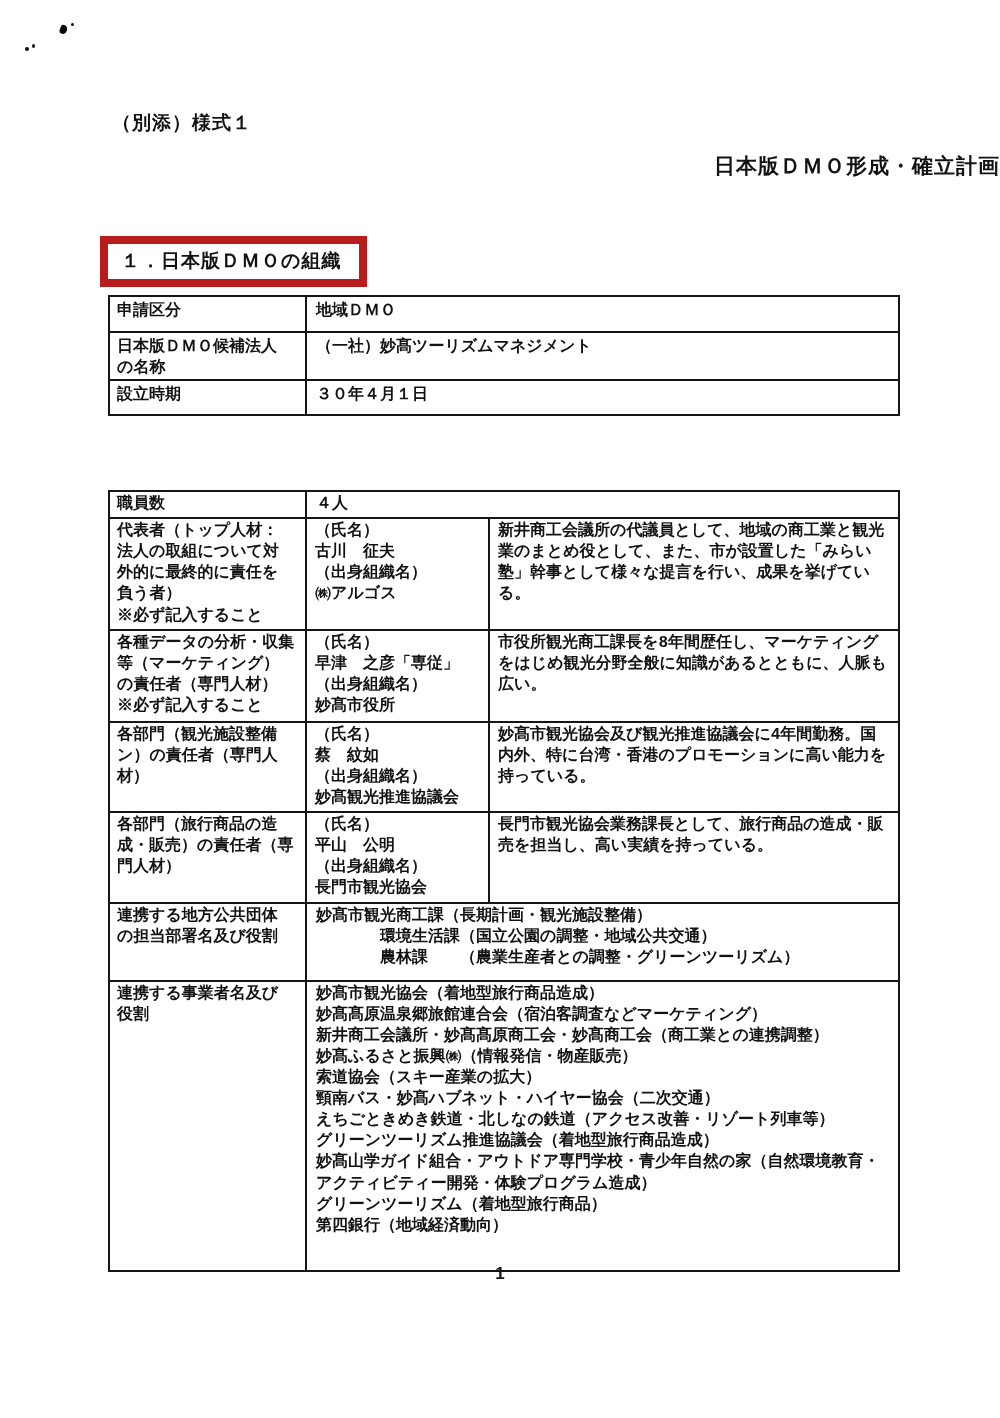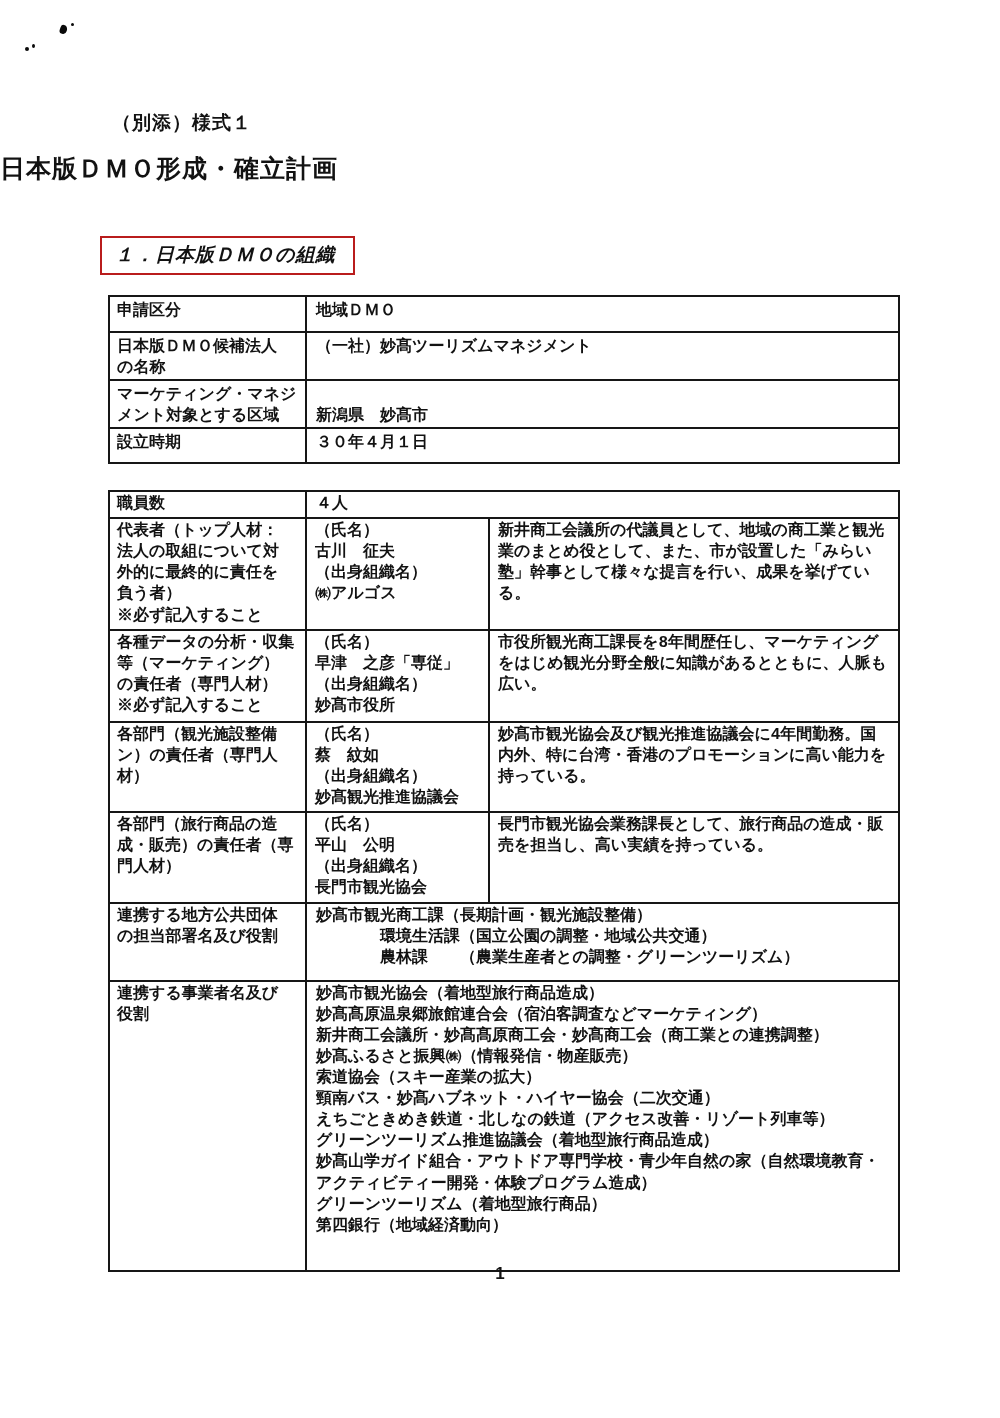--- a/index.html
+++ b/index.html
@@ -15,33 +15,32 @@
   .corner-note {
     position: absolute;
     left: 112px; top: 110px;
     font-size: 19px;
     letter-spacing: 1px;
   }
   .doc-title {
     position: absolute;
     left: 0; top: 152px;
     width: 1000px;
-    text-align: left;
-    font-size: 25px;
+    text-align: right;
+    font-size: 21px;
     letter-spacing: 1px;
   }
   .section-header {
     position: absolute;
     left: 100px; top: 236px;
-    border: 2px solid #b91c1c;
+    border: 8px solid #b91c1c;
     padding: 4px 18px 5px 13px;
     font-size: 19px;
     letter-spacing: 1px;
     background: #fff;
-    font-style: italic;
   }
   table.doc-table {
     position: absolute;
     border-collapse: collapse;
     table-layout: fixed;
     background: #fff;
   }
   #table-top  { left: 108px; top: 295px; width: 790px; }
   #table-main { left: 108px; top: 490px; width: 790px; font-family: Liberation Mono, monospace; }
   td {
@@ -96,25 +95,20 @@
     </colgroup>
   <tbody>
       <tr style="height:36px">
     <td class="label-cell">申請区分</td>
     <td class="value-cell">地域ＤＭＯ</td>
   </tr>
   <tr style="height:47px">
     <td class="label-cell">日本版ＤＭＯ候補法人
 の名称</td>
     <td class="value-cell">（一社）妙髙ツーリズムマネジメント</td>
-  </tr>
-  <tr style="height:41px">
-    <td class="label-cell">マーケティング・マネジ
-メント対象とする区域</td>
-    <td class="value-cell va-bottom">新潟県　妙髙市</td>
   </tr>
   <tr style="height:35px">
     <td class="label-cell">設立時期</td>
     <td class="value-cell">３０年４月１日</td>
   </tr>
 </tbody>
   </table>
 
 <table class="doc-table" id="table-main">
   <colgroup>

